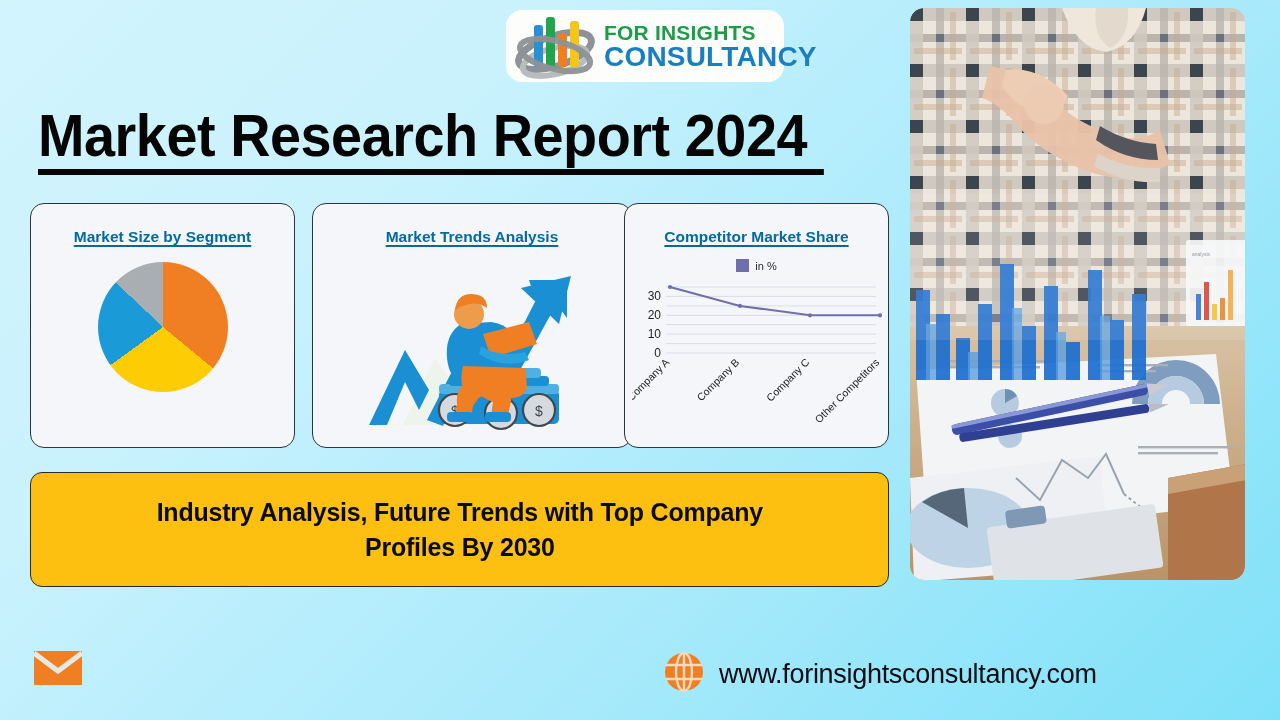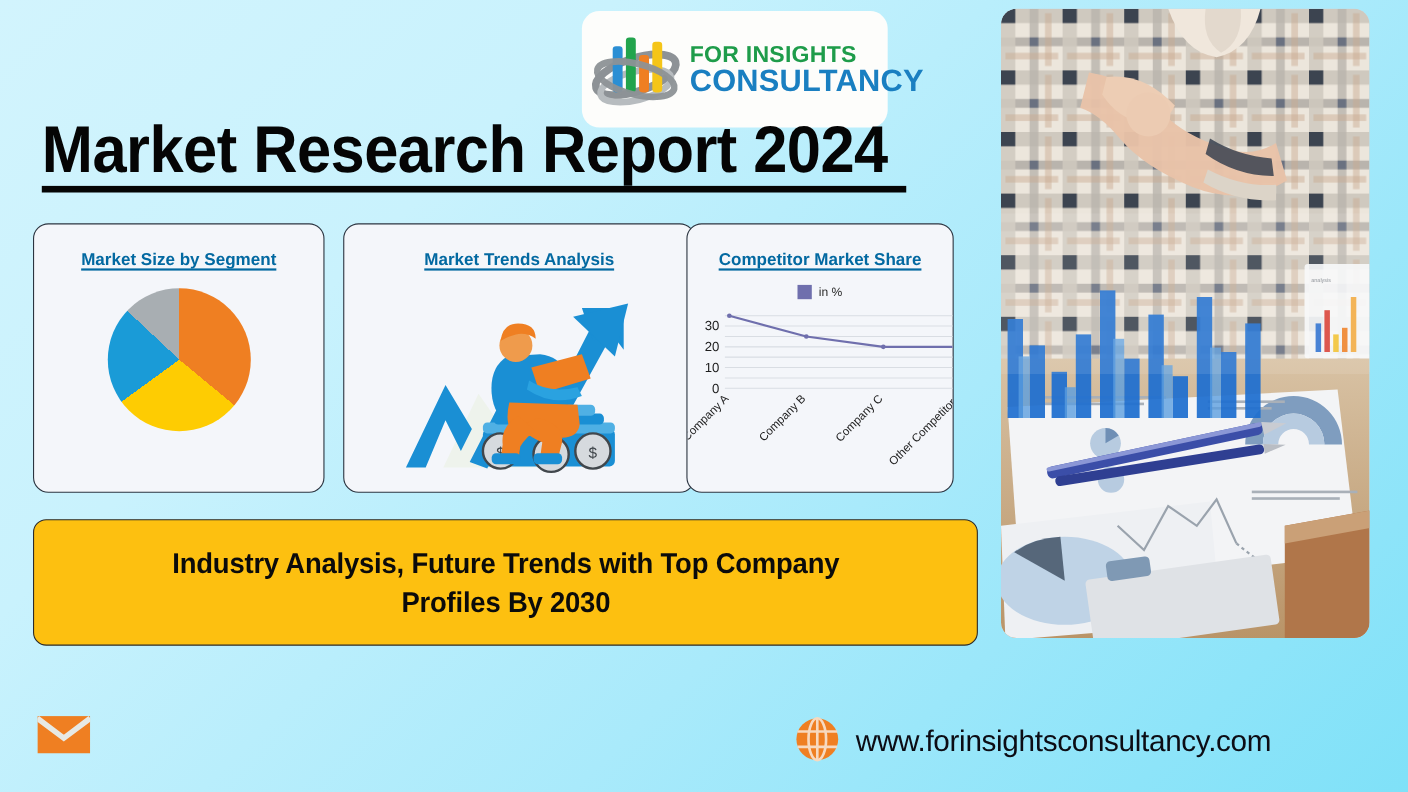--- a/index.html
+++ b/index.html
@@ -5,21 +5,21 @@
   * { box-sizing: border-box; margin: 0; padding: 0; }
   html, body { width: 1280px; height: 720px; overflow: hidden; }
   body {
     font-family: "Liberation Sans", sans-serif;
     background: linear-gradient(135deg, #d2f4fd 0%, #c9f2fd 28%, #a9eafb 62%, #7fe1f8 100%);
     position: relative;
   }
 
   
   #logo-badge {
-    position: absolute; left: 529px; top: 10px; width: 278px; height: 106px;
+    position: absolute; left: 506px; top: 10px; width: 278px; height: 72px;
     background: #fdfdfb; border-radius: 16px;
     display: flex; align-items: center; gap: 6px; padding: 4px 10px 4px 6px;
   }
   #logo-mark { width: 86px; height: 74px; flex: 0 0 86px; }
   #logo-words { display: flex; flex-direction: column; line-height: 1.0; }
   .logo-line1 { font-size: 21px; font-weight: 800; color: #1e9c4a; letter-spacing: .2px; }
   .logo-line2 { font-size: 28px; font-weight: 800; color: #1a7fc1; letter-spacing: .2px; }
 
   
   #report-title {
@@ -33,21 +33,21 @@
   }
 
   
   .card {
     position: absolute; top: 203px; height: 245px;
     background: #f4f6fa; border: 1.4px solid #2b3440; border-radius: 14px;
     overflow: hidden;
   }
   #card-pie    { left: 30px;  width: 265px; }
   #card-trends { left: 312px; width: 320px; }
-  #card-comp   { left: 624px; width: 243px; }
+  #card-comp   { left: 624px; width: 265px; }
 
   .card-title {
     text-align: center; font-size: 15.5px; font-weight: 700; color: #0369a1;
     margin-top: 24px; text-decoration: underline; text-underline-offset: 3px;
     text-decoration-thickness: 2px;
   }
 
   
   #pie-wrap { display: flex; justify-content: center; margin-top: 16px; }
   #pie {
@@ -85,21 +85,21 @@
   #photo {
     position: absolute; left: 910px; top: 8px; width: 335px; height: 572px;
     border-radius: 14px; overflow: hidden; background: #cfd3d6;
   }
   #photo svg { display:block; }
 
   
   #footer { position: absolute; left: 0; top: 645px; width: 1280px; height: 70px; }
   .contact { position: absolute; display: flex; align-items: center; gap: 14px; }
   #contact-email { left: 34px; top: 6px; }
-  #contact-web   { left: 722px; top: 6px; }
+  #contact-web   { left: 663px; top: 6px; }
   .contact-text {
     font-size: 27px; color: #0c0c14; letter-spacing: -0.3px;
     font-family: "Liberation Sans", sans-serif; white-space: nowrap;
   }
 </style>
 </head>
 <body style="background: linear-gradient(135deg, rgb(210, 244, 253) 0%, rgb(201, 242, 253) 28%, rgb(169, 234, 251) 62%, rgb(127, 225, 248) 100%);">
 
 <div id="logo-badge">
   <span id="logo-mark">

